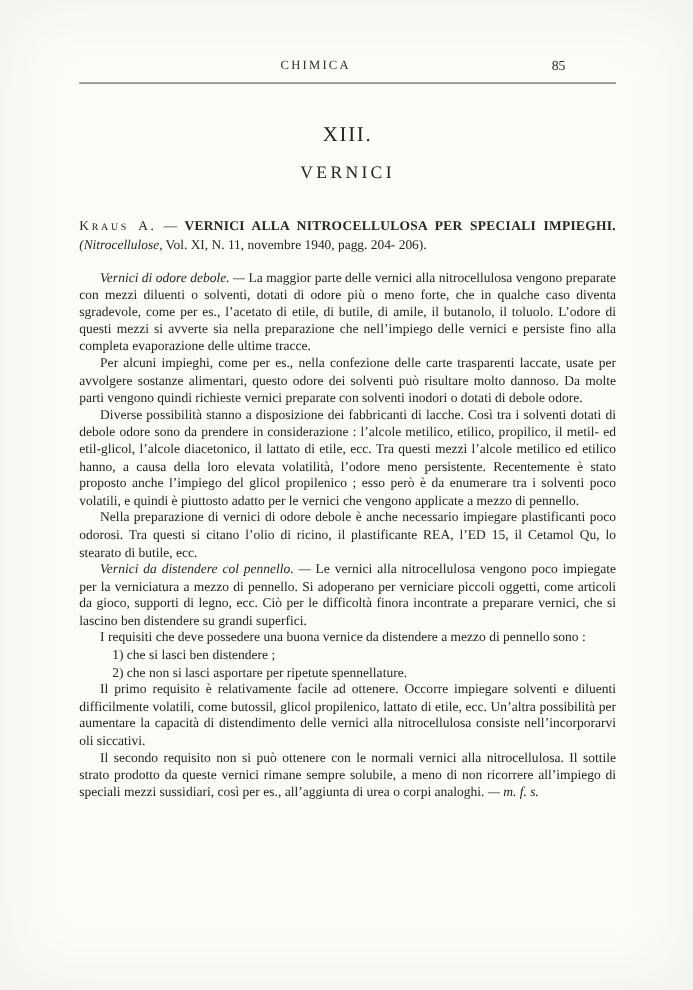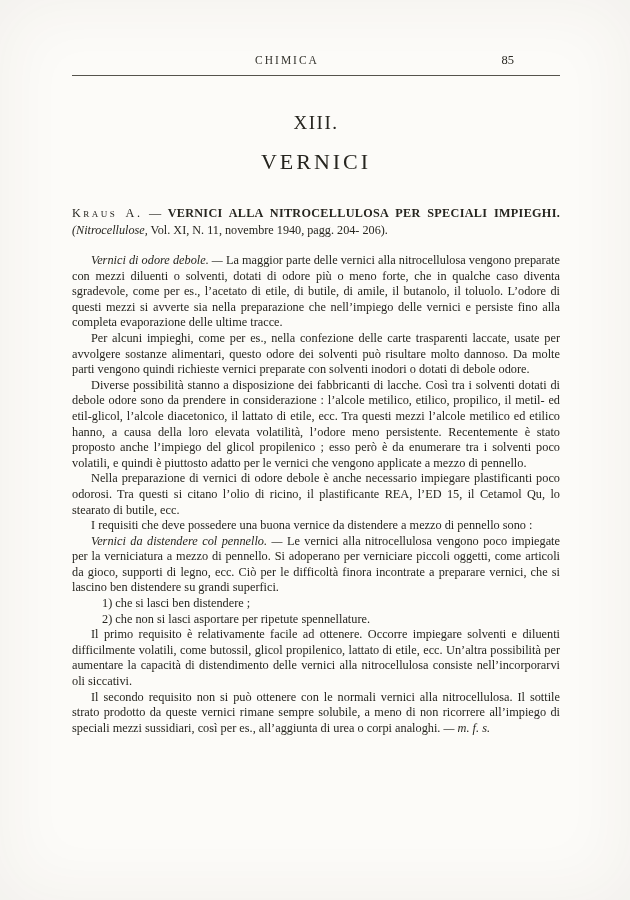--- a/index.html
+++ b/index.html
@@ -49,21 +49,21 @@
   .section-number {
     margin-top: 36px;
     text-align: center;
     font-size: 19px;
     letter-spacing: 1.5px;
     color: #26251f;
   }
   .section-title {
     margin-top: 15px;
     text-align: center;
-    font-size: 22px;
+    font-size: 16px;
     letter-spacing: 3px;
     color: #26251f;
   }
   .article-heading {
     margin: 30px 0 4px 0;
     font-size: 12.2px;
     line-height: 17px;
     text-align: justify;
   }
   .author {
@@ -110,23 +110,23 @@
   <div class="body-text">
 
     <p class="para"><span class="lead">Vernici di odore debole. — </span><span>La maggior parte delle vernici alla nitrocellulosa vengono preparate con mezzi diluenti o solventi, dotati di odore più o meno forte, che in qualche caso diventa sgradevole, come per es., l’acetato di etile, di butile, di amile, il butanolo, il toluolo. L’odore di questi mezzi si avverte sia nella preparazione che nell’impiego delle vernici e persiste fino alla completa evaporazione delle ultime tracce.</span></p>
 
     <p class="para"><span>Per alcuni impieghi, come per es., nella confezione delle carte trasparenti laccate, usate per avvolgere sostanze alimentari, questo odore dei solventi può risultare molto dannoso. Da molte parti vengono quindi richieste vernici preparate con solventi inodori o dotati di debole odore.</span></p>
 
     <p class="para"><span>Diverse possibilità stanno a disposizione dei fabbricanti di lacche. Così tra i solventi dotati di debole odore sono da prendere in considerazione : l’alcole metilico, etilico, propilico, il metil- ed etil-glicol, l’alcole diacetonico, il lattato di etile, ecc. Tra questi mezzi l’alcole metilico ed etilico hanno, a causa della loro elevata volatilità, l’odore meno persistente. Recentemente è stato proposto anche l’impiego del glicol propilenico ; esso però è da enumerare tra i solventi poco volatili, e quindi è piuttosto adatto per le vernici che vengono applicate a mezzo di pennello.</span></p>
 
     <p class="para"><span>Nella preparazione di vernici di odore debole è anche necessario impiegare plastificanti poco odorosi. Tra questi si citano l’olio di ricino, il plastificante REA, l’ED 15, il Cetamol Qu, lo stearato di butile, ecc.</span></p>
 
+    <p class="para"><span class="lead">Vernici da distendere col pennello. — </span><span>Le vernici alla nitrocellulosa vengono poco impiegate per la verniciatura a mezzo di pennello. Si adoperano per verniciare piccoli oggetti, come articoli da gioco, supporti di legno, ecc. Ciò per le difficoltà finora incontrate a preparare vernici, che si lascino ben distendere su grandi superfici.</span></p>
+
     <p class="para"><span>I requisiti che deve possedere una buona vernice da distendere a mezzo di pennello sono :</span></p>
-
-    <p class="para"><span class="lead">Vernici da distendere col pennello. — </span><span>Le vernici alla nitrocellulosa vengono poco impiegate per la verniciatura a mezzo di pennello. Si adoperano per verniciare piccoli oggetti, come articoli da gioco, supporti di legno, ecc. Ciò per le difficoltà finora incontrate a preparare vernici, che si lascino ben distendere su grandi superfici.</span></p>
 
     <p class="list-item">1) che si lasci ben distendere ;</p>
     <p class="list-item">2) che non si lasci asportare per ripetute spennellature.</p>
 
     <p class="para"><span>Il primo requisito è relativamente facile ad ottenere. Occorre impiegare solventi e diluenti difficilmente volatili, come butossil, glicol propilenico, lattato di etile, ecc. Un’altra possibilità per aumentare la capacità di distendimento delle vernici alla nitrocellulosa consiste nell’incorporarvi oli siccativi.</span></p>
 
     <p class="para"><span>Il secondo requisito non si può ottenere con le normali vernici alla nitrocellulosa. Il sottile strato prodotto da queste vernici rimane sempre solubile, a meno di non ricorrere all’impiego di speciali mezzi sussidiari, così per es., all’aggiunta di urea o corpi analoghi.</span> <span class="signature">— m. f. s.</span></p>
 
   </div>
 

